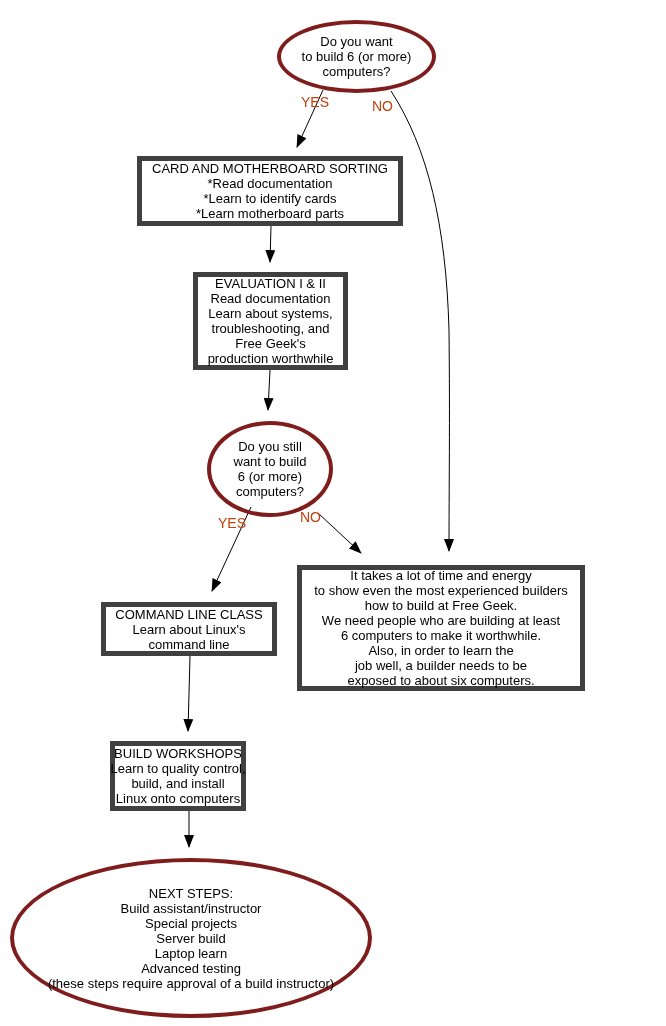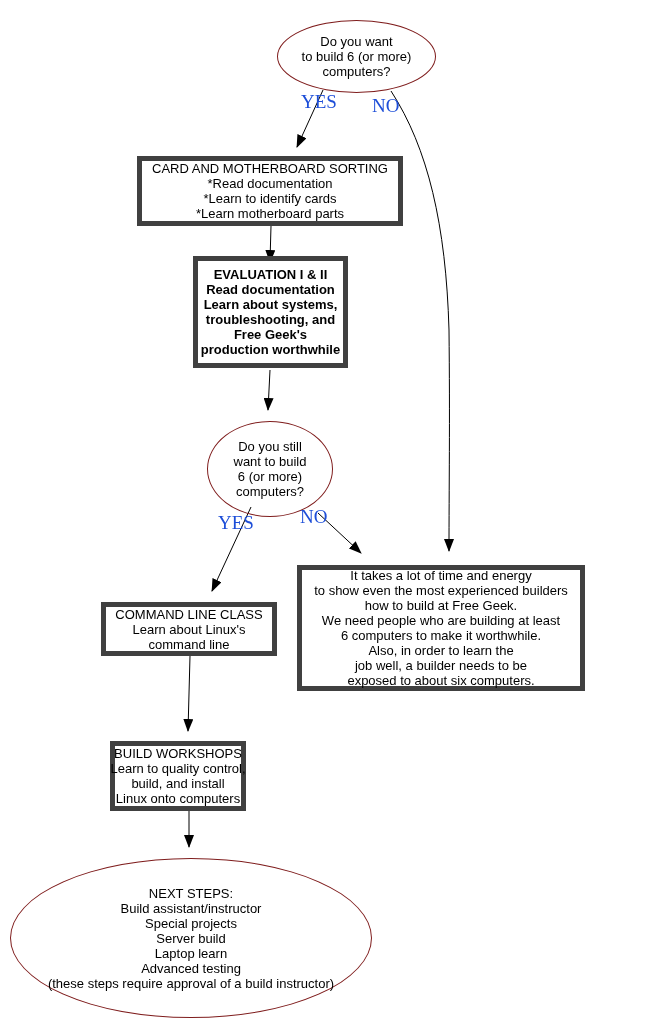--- a/index.html
+++ b/index.html
@@ -7,26 +7,26 @@
     position:relative;width:666px;height:1026px;background:#ffffff;overflow:hidden;
     font-family:"Liberation Sans","DejaVu Sans",sans-serif;color:#000;
   }
   .edges{position:absolute;left:0;top:0;width:666px;height:1026px;pointer-events:none;}
   .node{
     position:absolute;box-sizing:border-box;
     display:flex;flex-direction:column;justify-content:center;align-items:center;
     text-align:center;font-size:13px;line-height:15px;color:#000;background:#fff;
   }
   .rect{border:5px solid #404040;}
-  .ellipse{border:1px solid #7f1d1d;border-radius:50%;background:transparent;}
+  .ellipse{border:4px solid #7f1d1d;border-radius:50%;background:transparent;}
   .dotted{border:1px dotted #000;}
   .ln{white-space:nowrap;}
   .edge-label{
-    position:absolute;font-family:Liberation Serif, serif;
-    font-size:19px;line-height:20px;color:#1d4ed8;white-space:nowrap;
+    position:absolute;font-family:Liberation Sans, sans-serif;
+    font-size:14px;line-height:20px;color:#c2410c;white-space:nowrap;
   }
 </style>
 </head>
 <body>
 
 <div class="canvas">
 
   <svg class="edges" viewBox="0 0 666 1026" xmlns="http://www.w3.org/2000/svg">
     <defs>
       <marker id="arrow" markerUnits="userSpaceOnUse" markerWidth="14" markerHeight="10" refX="12" refY="5" orient="auto">
@@ -50,21 +50,21 @@
   </div>
 
 
   <div class="node rect" style="left:137px;top:156px;width:266px;height:70px;">
     <div class="ln">CARD AND MOTHERBOARD SORTING</div>
     <div class="ln">*Read documentation</div>
     <div class="ln">*Learn to identify cards</div>
     <div class="ln">*Learn motherboard parts</div>
   </div>
 
-  <div class="node rect" style="left:193px;top:256px;width:155px;height:112px;font-weight:bold;">
+  <div class="node rect" style="left:193px;top:272px;width:155px;height:98px;">
     <div class="ln">EVALUATION I &amp; II</div>
     <div class="ln">Read documentation</div>
     <div class="ln">Learn about systems,</div>
     <div class="ln">troubleshooting, and</div>
     <div class="ln">Free Geek's</div>
     <div class="ln">production worthwhile</div>
   </div>
 
   <div class="node ellipse" style="left:207px;top:421px;width:126px;height:96px;">
     <div class="ln">Do you still</div>

